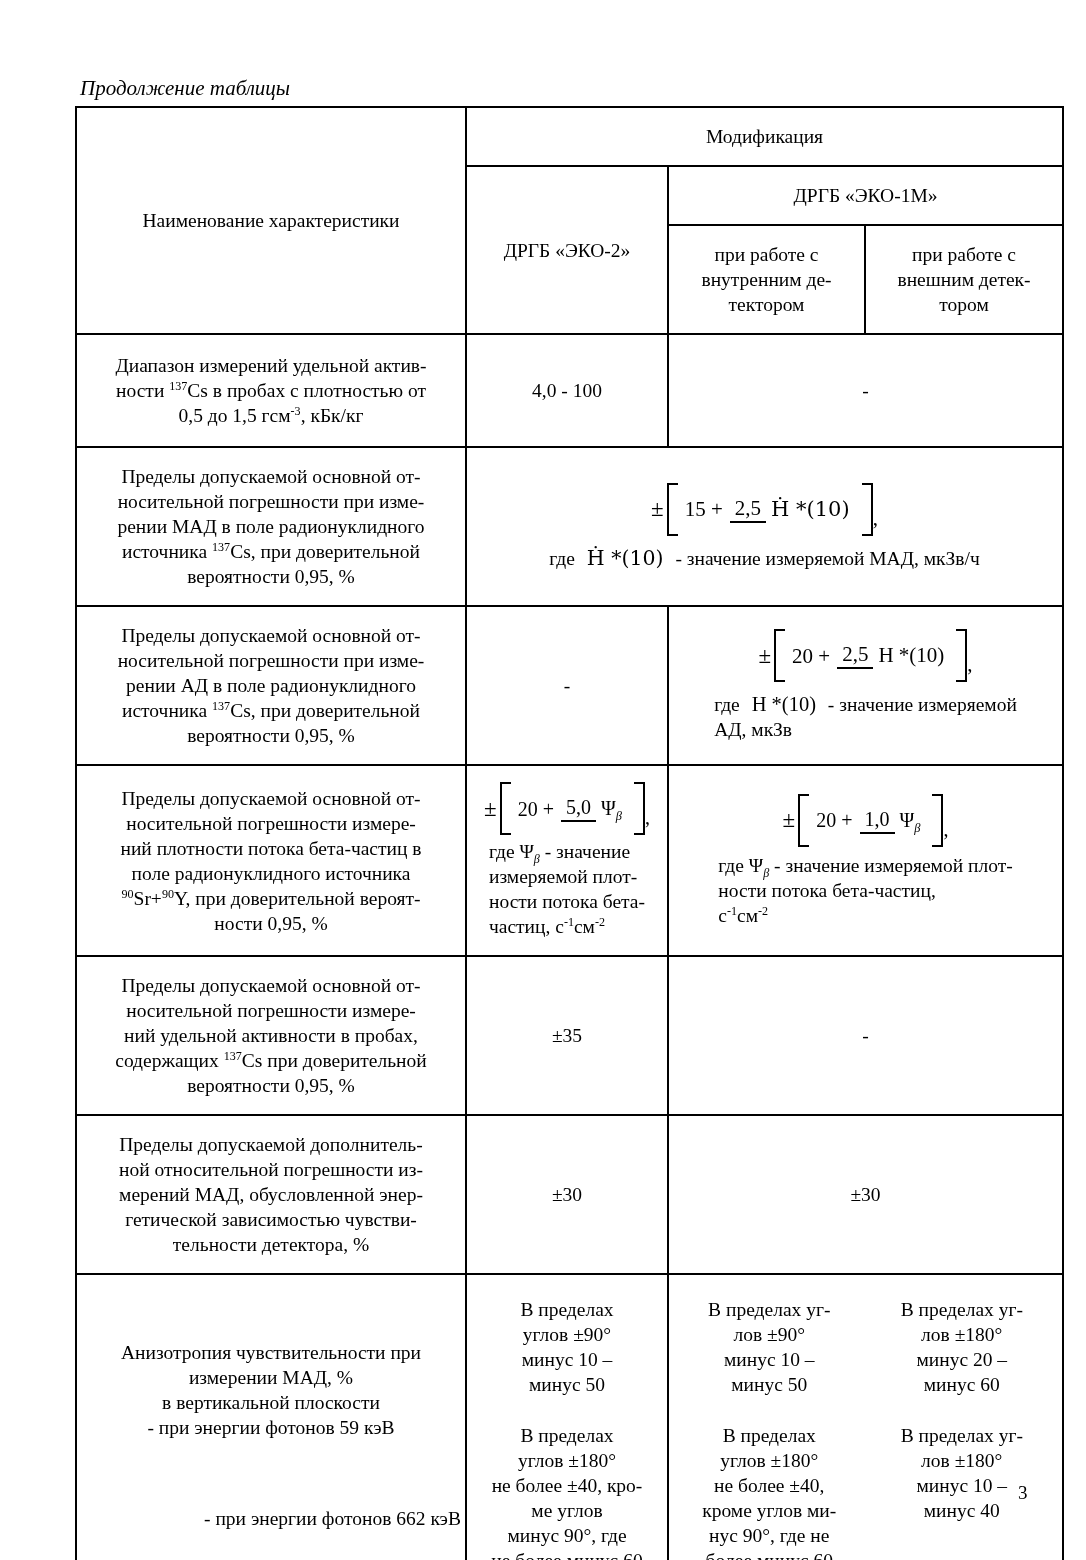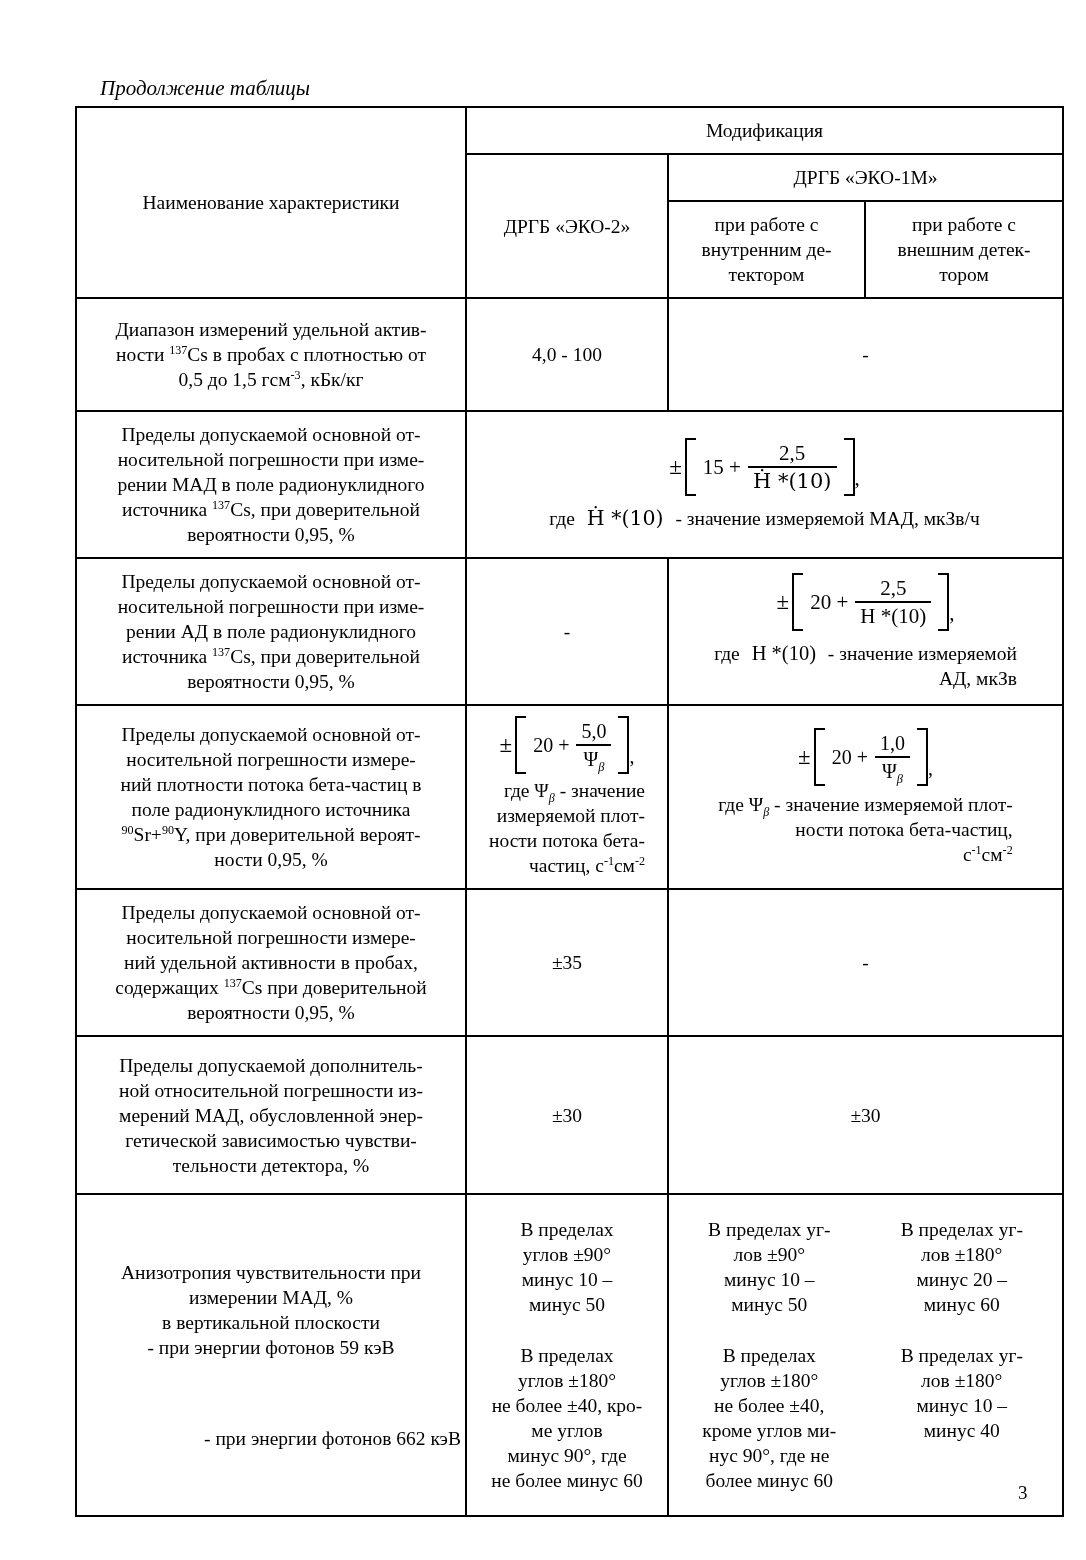--- a/index.html
+++ b/index.html
@@ -2,52 +2,52 @@
 <html><head>
 <meta charset="utf-8">
 <style>
   html,body { margin:0; padding:0; background:#e8e8e8; }
   .page {
     position:relative; width:1086px; height:1560px; background:#ffffff;
     font-family:"Liberation Serif", serif; color:#000; overflow:hidden;
     margin:0 auto;
   }
   .heading {
-    position:absolute; left:100px; top:76px;
+    position:absolute; left:80px; top:76px;
     font-style:italic; font-size:21px;
   }
   table.main {
     position:absolute; left:75px; top:106px; width:987px;
     border-collapse:collapse; table-layout:fixed;
   }
   table.main td {
     border:2px solid #000; font-size:19.5px; line-height:25px;
-    padding:10px 4px; text-align:center; vertical-align:middle;
+    padding:16px 4px; text-align:center; vertical-align:middle;
     overflow:hidden;
   }
   .name-cell { text-align:left; vertical-align:top; padding:3px 6px 3px 9px; }
   .head-cell { text-align:center; vertical-align:middle; }
   sup { font-size:0.62em; line-height:0; }
   sub { font-size:0.62em; line-height:0; font-style:italic; }
   .dejavu { font-family:"DejaVu Serif", serif; }
   .it { }
 
   
   .fwrap { display:flex; flex-direction:column; align-items:center; justify-content:center; gap:10px; }
   .formula { display:flex; align-items:center; justify-content:center; font-size:21px; line-height:24px; }
   .pm { font-size:23px; margin-right:3px; }
   .lbr, .rbr { align-self:stretch; width:9px; }
   .lbr { border:2px solid #000; border-right:none; margin-right:7px; }
   .rbr { border:2px solid #000; border-left:none; margin-left:7px; }
   .lead { margin-right:7px; }
-  .frac { display:flex; flex-direction:column; align-items:stretch; text-align:center; margin:3px 0; }
+  .frac { display:flex; flex-direction:row; align-items:stretch; text-align:center; margin:13px 0; }
   .frac .num { border-bottom:2px solid #000; padding:0 5px 1px; }
   .frac .den { padding:1px 5px 0; }
   .comma { align-self:flex-end; margin-bottom:6px; }
-  .where { text-align:right; font-size:19.5px; line-height:25px; }
+  .where { text-align:left; font-size:19.5px; line-height:25px; }
   .where .sym { margin:0 7px; font-size:20.5px; }
   .fsmall .formula { font-size:20px; }
 
   
   .aniso-cell { vertical-align:top; padding-top:46px; }
   .aniso-name { padding-top:5px; }
   .blk-662 { margin-top:26px; }
   .name-662 { margin-top:66px;text-align:right; }
   .merged { display:flex; }
   .merged .half { width:50%; }

